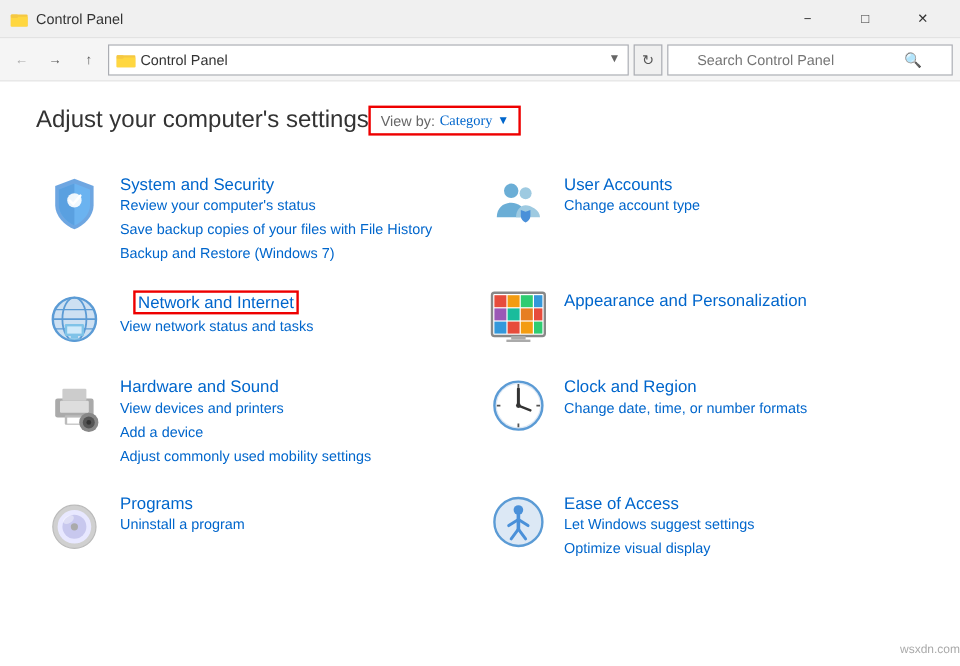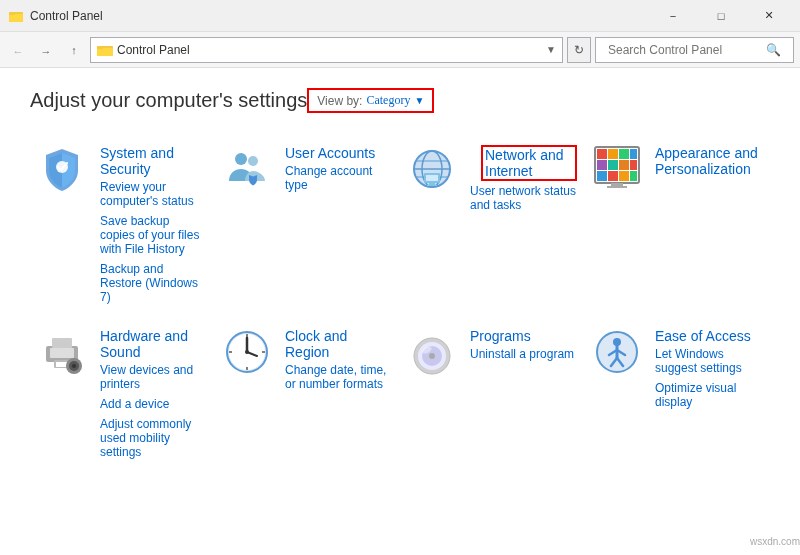--- a/index.html
+++ b/index.html
@@ -96,27 +96,27 @@
       border: 1px solid #abadb3;
       background: #f0f0f0;
       cursor: pointer;
       display: flex;
       align-items: center;
       justify-content: center;
       font-size: 12px;
       color: #555;
     }
     .search-field {
-      width: 199px;
+      width: 238px;
       height: 26px;
       border: 1px solid #abadb3;
       display: flex;
       align-items: center;
       background: white;
-      padding: 0 12px;
+      padding: 0 24px;
       gap: 4px;
     }
     .search-field input {
       border: none;
       outline: none;
       font-size: 12px;
       width: 100%;
       color: #999;
       font-family: 'Segoe UI', Arial, sans-serif;
     }
@@ -164,21 +164,21 @@
       font-family: Liberation Serif, serif;
     }
     .view-by-arrow {
       color: #0066cc;
       font-size: 10px;
     }
 
     
     .items-grid {
       display: grid;
-      grid-template-columns: 1fr 1fr 1fr 1fr;
+      grid-template-columns: 1fr 1fr;
       gap: 0;
     }
 
     .category-item {
       display: flex;
       align-items: flex-start;
       padding: 12px 8px;
       gap: 14px;
     }
 
@@ -349,21 +349,21 @@
 
           <rect x="16" y="28" width="16" height="10" rx="1" fill="#7fc3e8"></rect>
           <rect x="18" y="30" width="12" height="6" fill="#d0eafa"></rect>
           <rect x="21" y="38" width="6" height="2" fill="#7fc3e8"></rect>
           <rect x="19" y="40" width="10" height="1" fill="#7fc3e8"></rect>
         </svg>
       </div>
       <div class="category-content">
         <a class="category-title highlighted">Network and Internet</a>
         <div class="category-links">
-          <a class="category-link">User network status and tasks</a>
+          <a class="category-link">View network status and tasks</a>
         </div>
       </div>
     </div>
 
     <div class="category-item">
       <div class="category-icon icon-appearance">
         <svg viewBox="0 0 48 48" xmlns="http://www.w3.org/2000/svg">
 
           <rect x="4" y="4" width="10" height="10" fill="#e74c3c"></rect>
           <rect x="15" y="4" width="10" height="10" fill="#f39c12"></rect>

